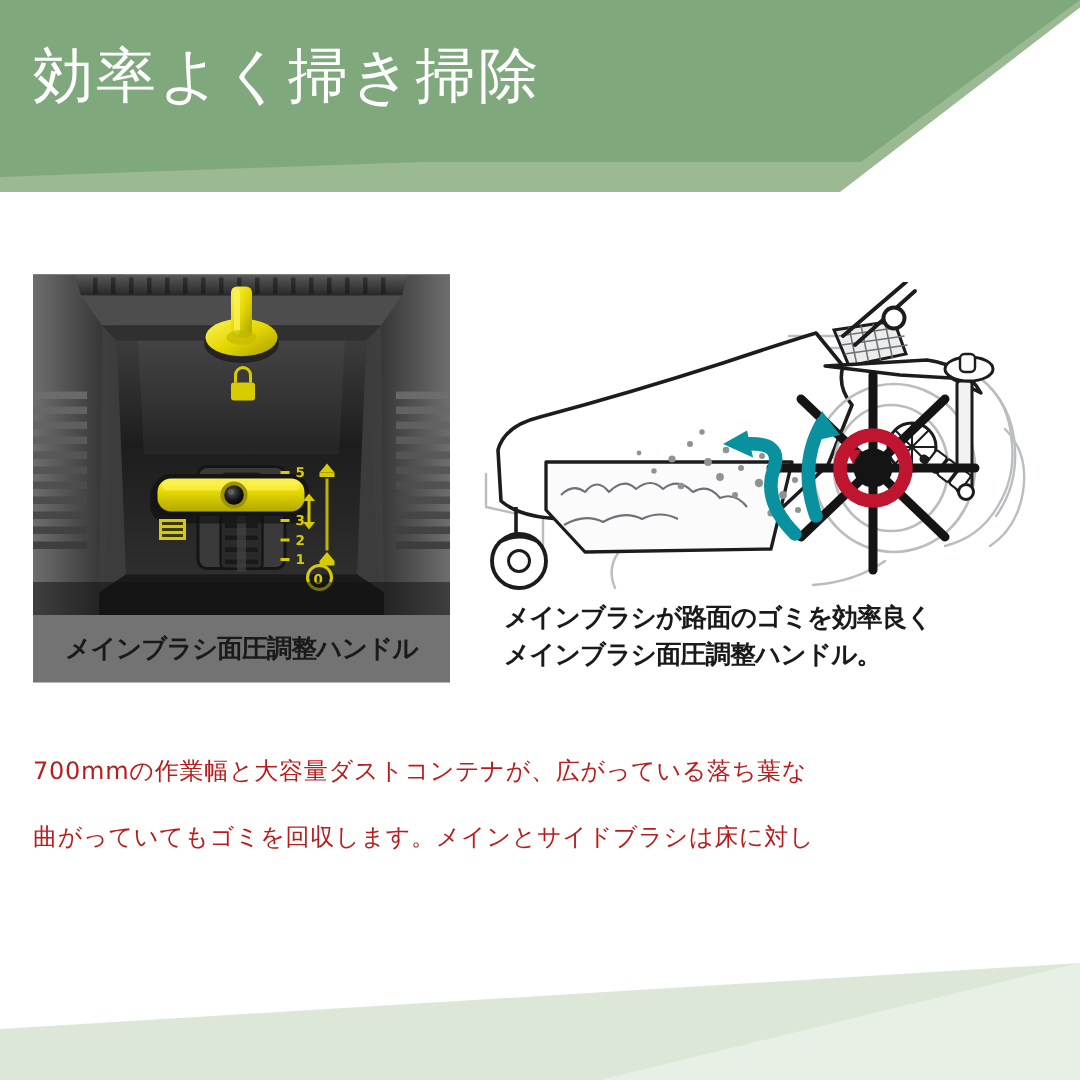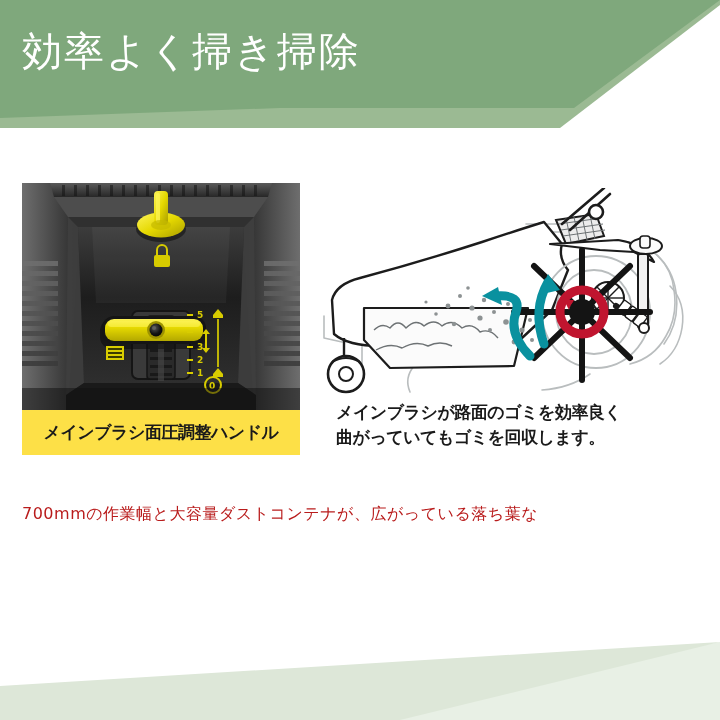--- a/index.html
+++ b/index.html
@@ -55,21 +55,21 @@
     position: relative;
     width: 278px;
     height: 227px;
     overflow: hidden;
     background: #2c2c2c;
   }
   #photo-machine svg { display: block; }
   #caption-left-panel {
     width: 278px;
     height: 45px;
-    background: #fde047;
+    background: #737373;
     display: flex;
     align-items: center;
     justify-content: center;
   }
   #caption-left-text {
     font-size: 17px;
     font-weight: bold;
     color: #1a1a1a;
     letter-spacing: -0.5px;
     white-space: nowrap;
@@ -476,26 +476,27 @@
           <circle cx="28" cy="186" r="7" fill="#ffffff" stroke="#1c1c1c" stroke-width="2"></circle>
           <path d="M14 174 q14 -8 28 0" fill="none" stroke="#1c1c1c" stroke-width="2"></path>
         </g>
 
         <path d="M40 206 L330 206" stroke="#ffffff" stroke-width="0" fill="none"></path>
       </svg>
     </div>
 
     <div id="caption-right-block">
       <span class="caption-right-line">メインブラシが路面のゴミを効率良く</span>
-      <span class="caption-right-line">曲がっていてもゴミを回収します。</span>
+      <span class="caption-right-line">メインブラシ面圧調整ハンドル。</span>
     </div>
   </div>
 
   <div id="body-paragraph">
     <span class="body-line">700mmの作業幅と大容量ダストコンテナが、広がっている落ち葉な</span>
+    <span class="body-line">曲がっていてもゴミを回収します。メインとサイドブラシは床に対し</span>
   </div>
 
 </div>
 
 <div id="bottom-deco">
   <svg width="720" height="90" viewBox="0 0 720 90" xmlns="http://www.w3.org/2000/svg">
     <polygon points="720,12 720,90 330,90" fill="#e8f0e5"></polygon>
     <polygon points="0,56 720,12 400,90 0,90" fill="#dde7d8"></polygon>
   </svg>
 </div>

